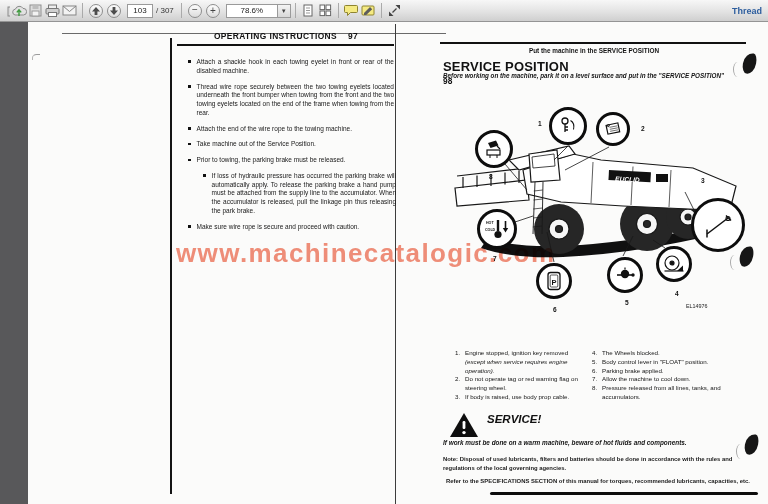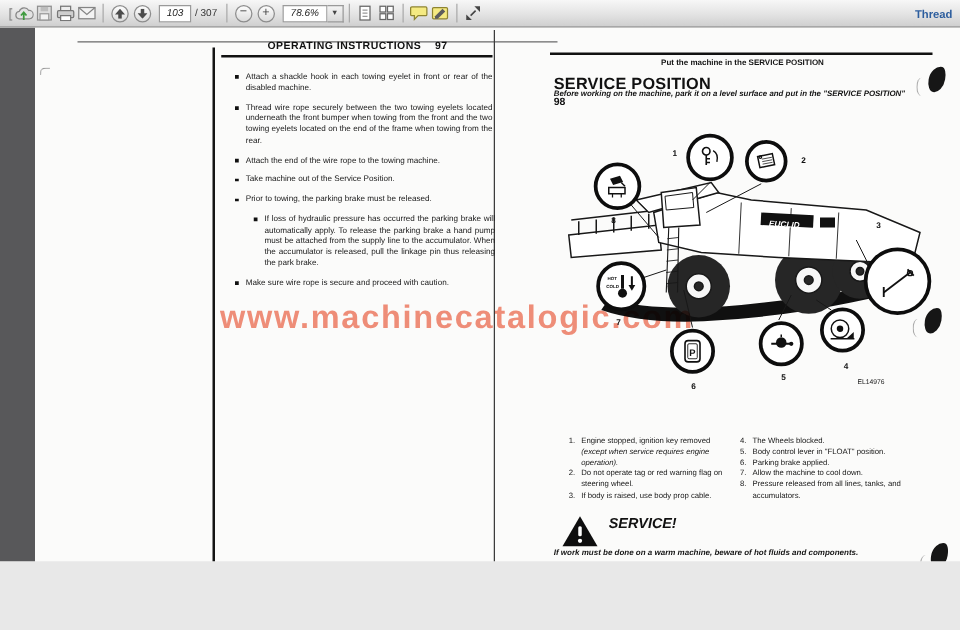--- a/index.html
+++ b/index.html
@@ -9,30 +9,30 @@
 
   
   #toolbar { position:absolute; top:0; left:0; width:768px; height:22px;
     background:linear-gradient(#f7f7f7,#e3e3e3 55%,#cfcfcf);
     border-bottom:1px solid #949494; display:flex; align-items:center; padding:0 6px 0 2px; z-index:40;}
   .tbtn { width:17px; height:17px; display:flex; align-items:center; justify-content:center; border-radius:2px; flex:0 0 auto; }
   .tsep { width:1px; height:15px; background:#aaa; margin:0 4px; flex:0 0 auto; }
   .cbtn { width:14px; height:14px; border-radius:50%; background:linear-gradient(#fdfdfd,#dcdcdc);
     border:1px solid #8d8d8d; display:flex; align-items:center; justify-content:center; margin:0 2px; flex:0 0 auto;}
   .tinput { height:14px; border:1px solid #9a9a9a; background:#fff; font-size:8px; text-align:center;
-    font-family:"Liberation Sans", sans-serif; color:#222;font-style:italic; }
+    font-family:"Liberation Sans", sans-serif; color:#222; }
   #pagebox { width:26px; margin-left:4px; }
-  #zoombox { width:36px; }
+  #zoombox { width:52px; }
   #zoomcaret { width:13px; height:14px; border:1px solid #9a9a9a; border-left:none; background:linear-gradient(#f4f4f4,#d8d8d8);
     font-size:6px; color:#444; display:flex; align-items:center; justify-content:center; }
   .tlabel { font-size:8px; color:#333; margin:0 3px; }
   #tools { margin-left:auto; font-size:9px; font-weight:600; color:#2d5e9e; }
 
   
-  #doc { position:absolute; top:22px; left:0; width:768px; height:427px; background:#fbfbfa; overflow:hidden; }
+  #doc { position:absolute; top:22px; left:0; width:768px; height:482px; background:#fbfbfa; overflow:hidden; }
   #navstrip { position:absolute; left:0; top:0; width:28px; height:482px; background:#58585a; }
 
   .vline1 { left:170px; top:16px; width:2px; height:456px; background:#141414; }
   .vline2 { left:395px; top:2px; width:1px; height:480px; background:#3c3c3c; }
   .hline-top { left:62px; top:11px; width:384px; height:1px; background:#6a6a6a; }
   .curl { left:32px; top:32px; width:8px; height:6px; border-top:1px solid #9b9b9b; border-left:1px solid #b5b5b5; border-radius:60% 0 0 0; }
 
   
   #lp-header { left:178px; top:9px; width:216px; text-align:center; font-weight:bold; font-size:8.4px; color:#111; letter-spacing:.4px;}
   #lp-rule { left:177px; top:22px; width:217px; height:2px; background:#111; }

